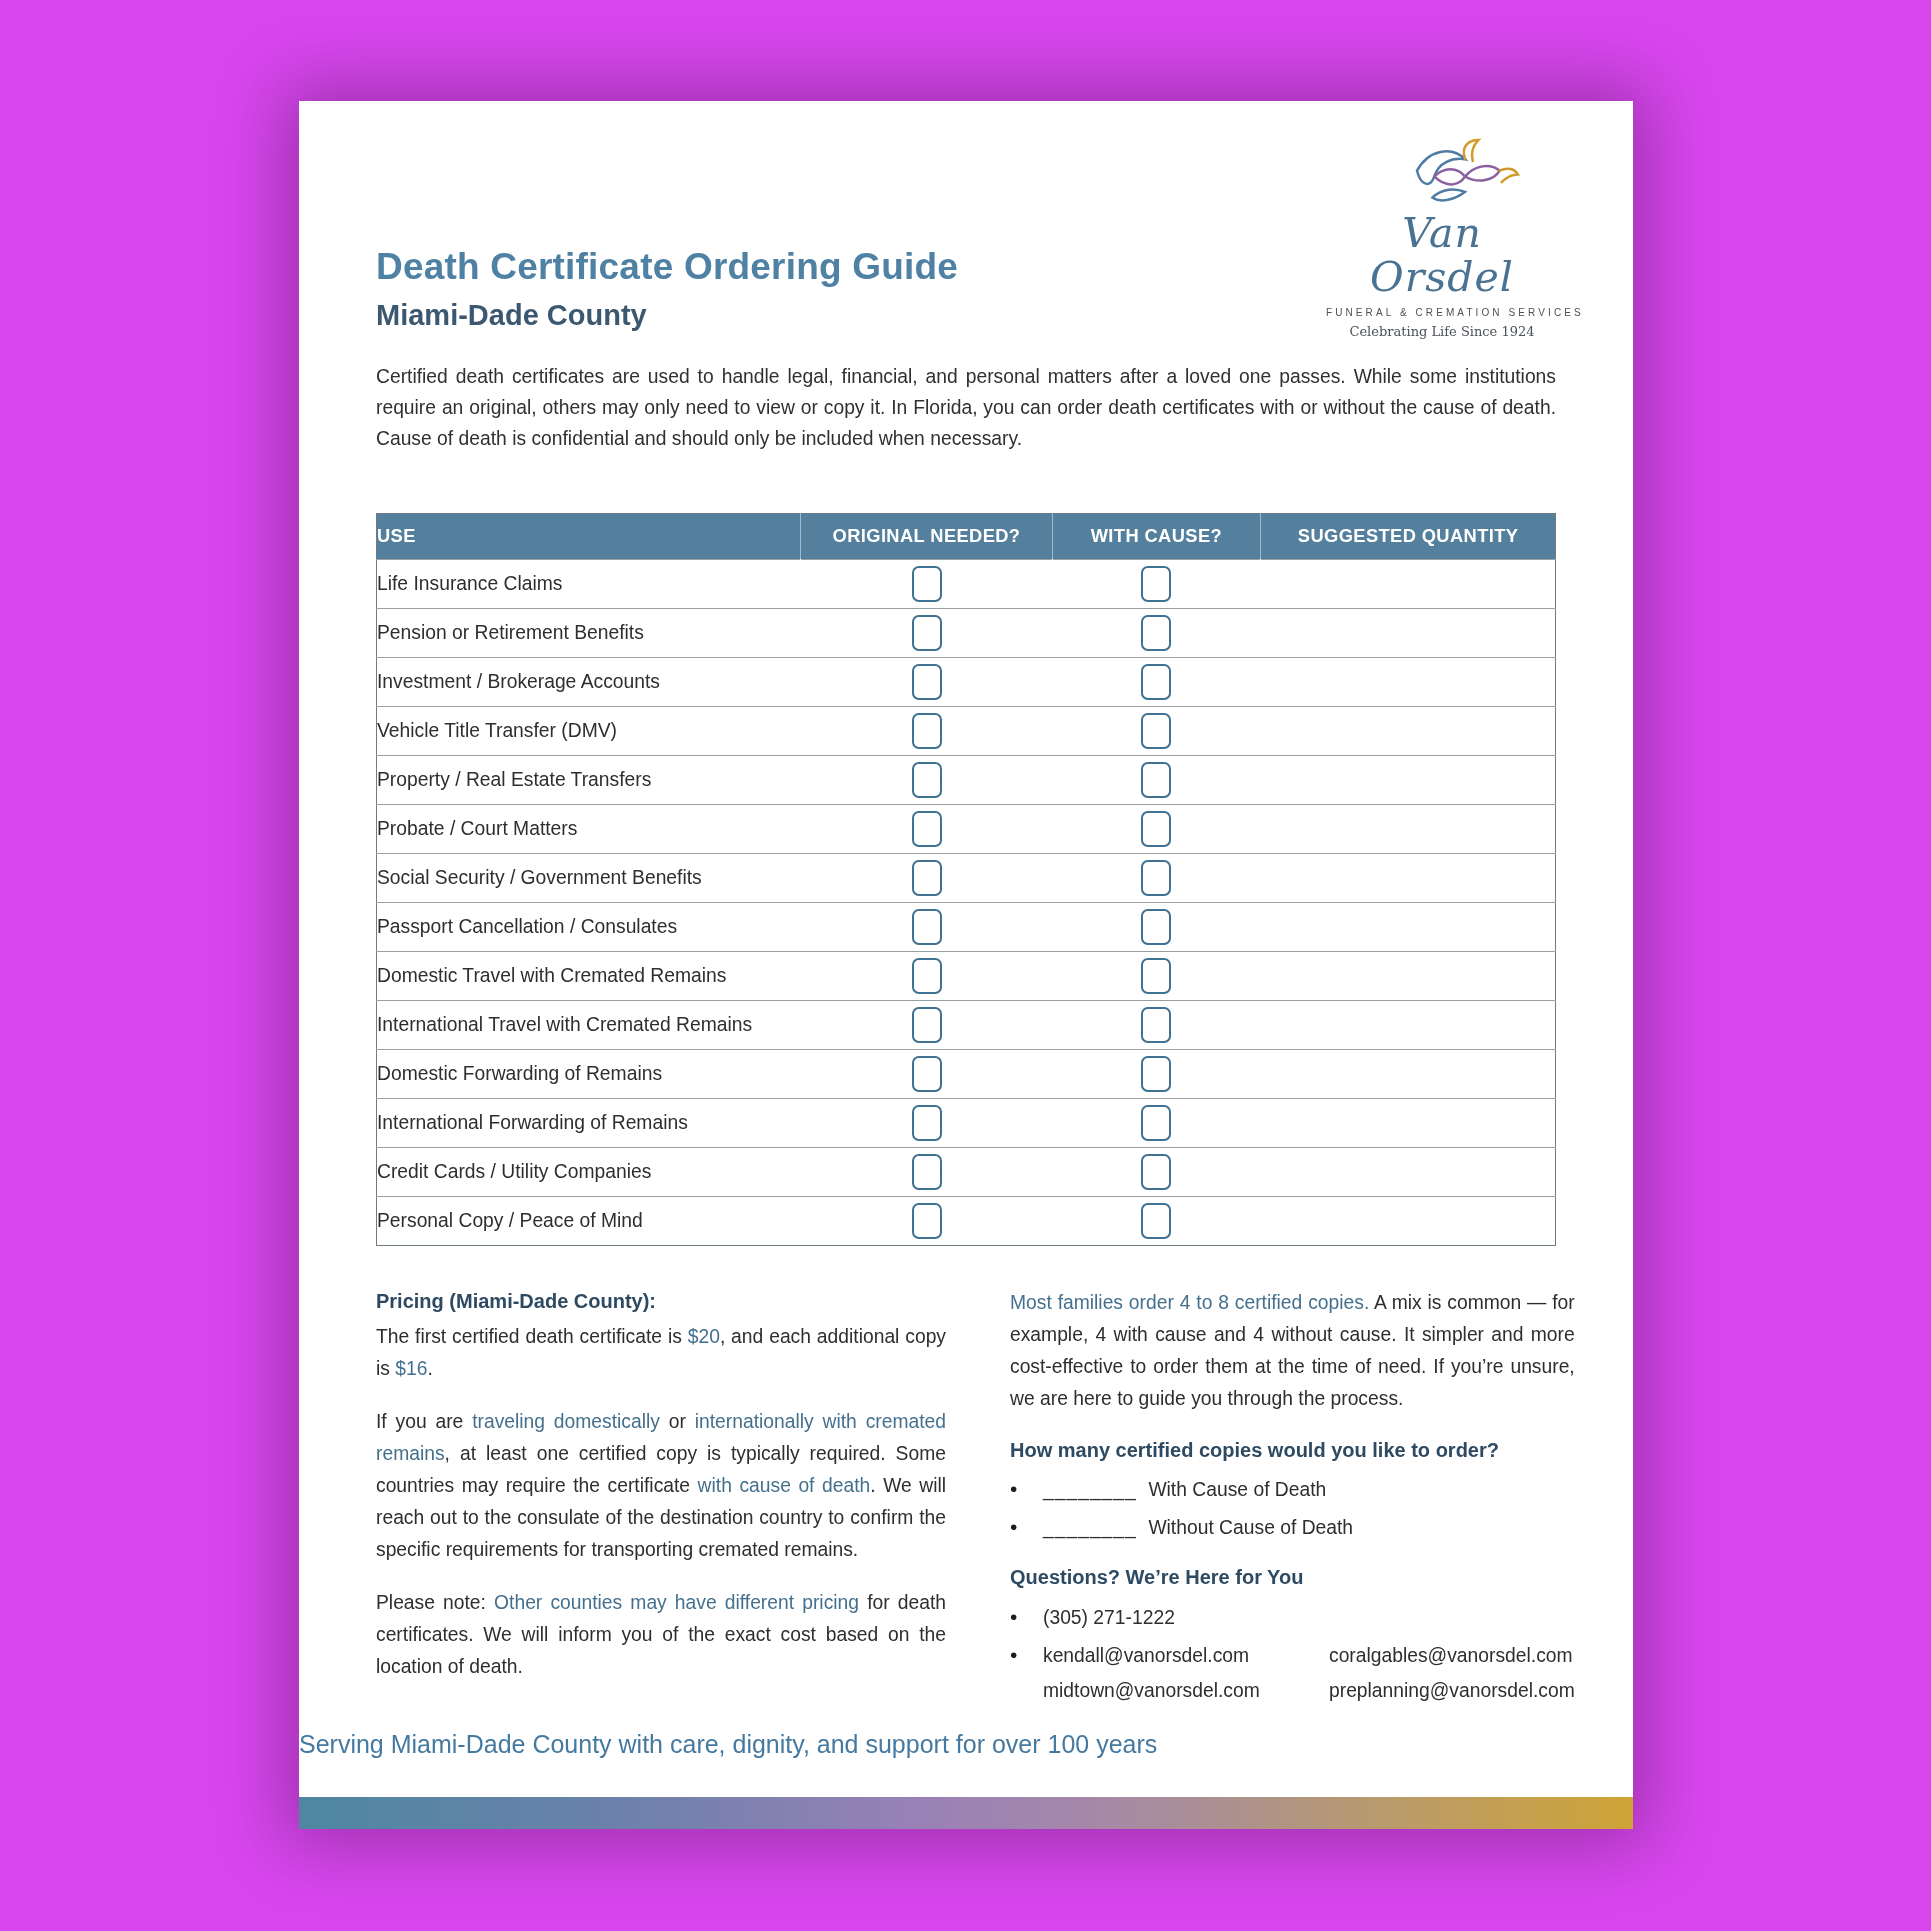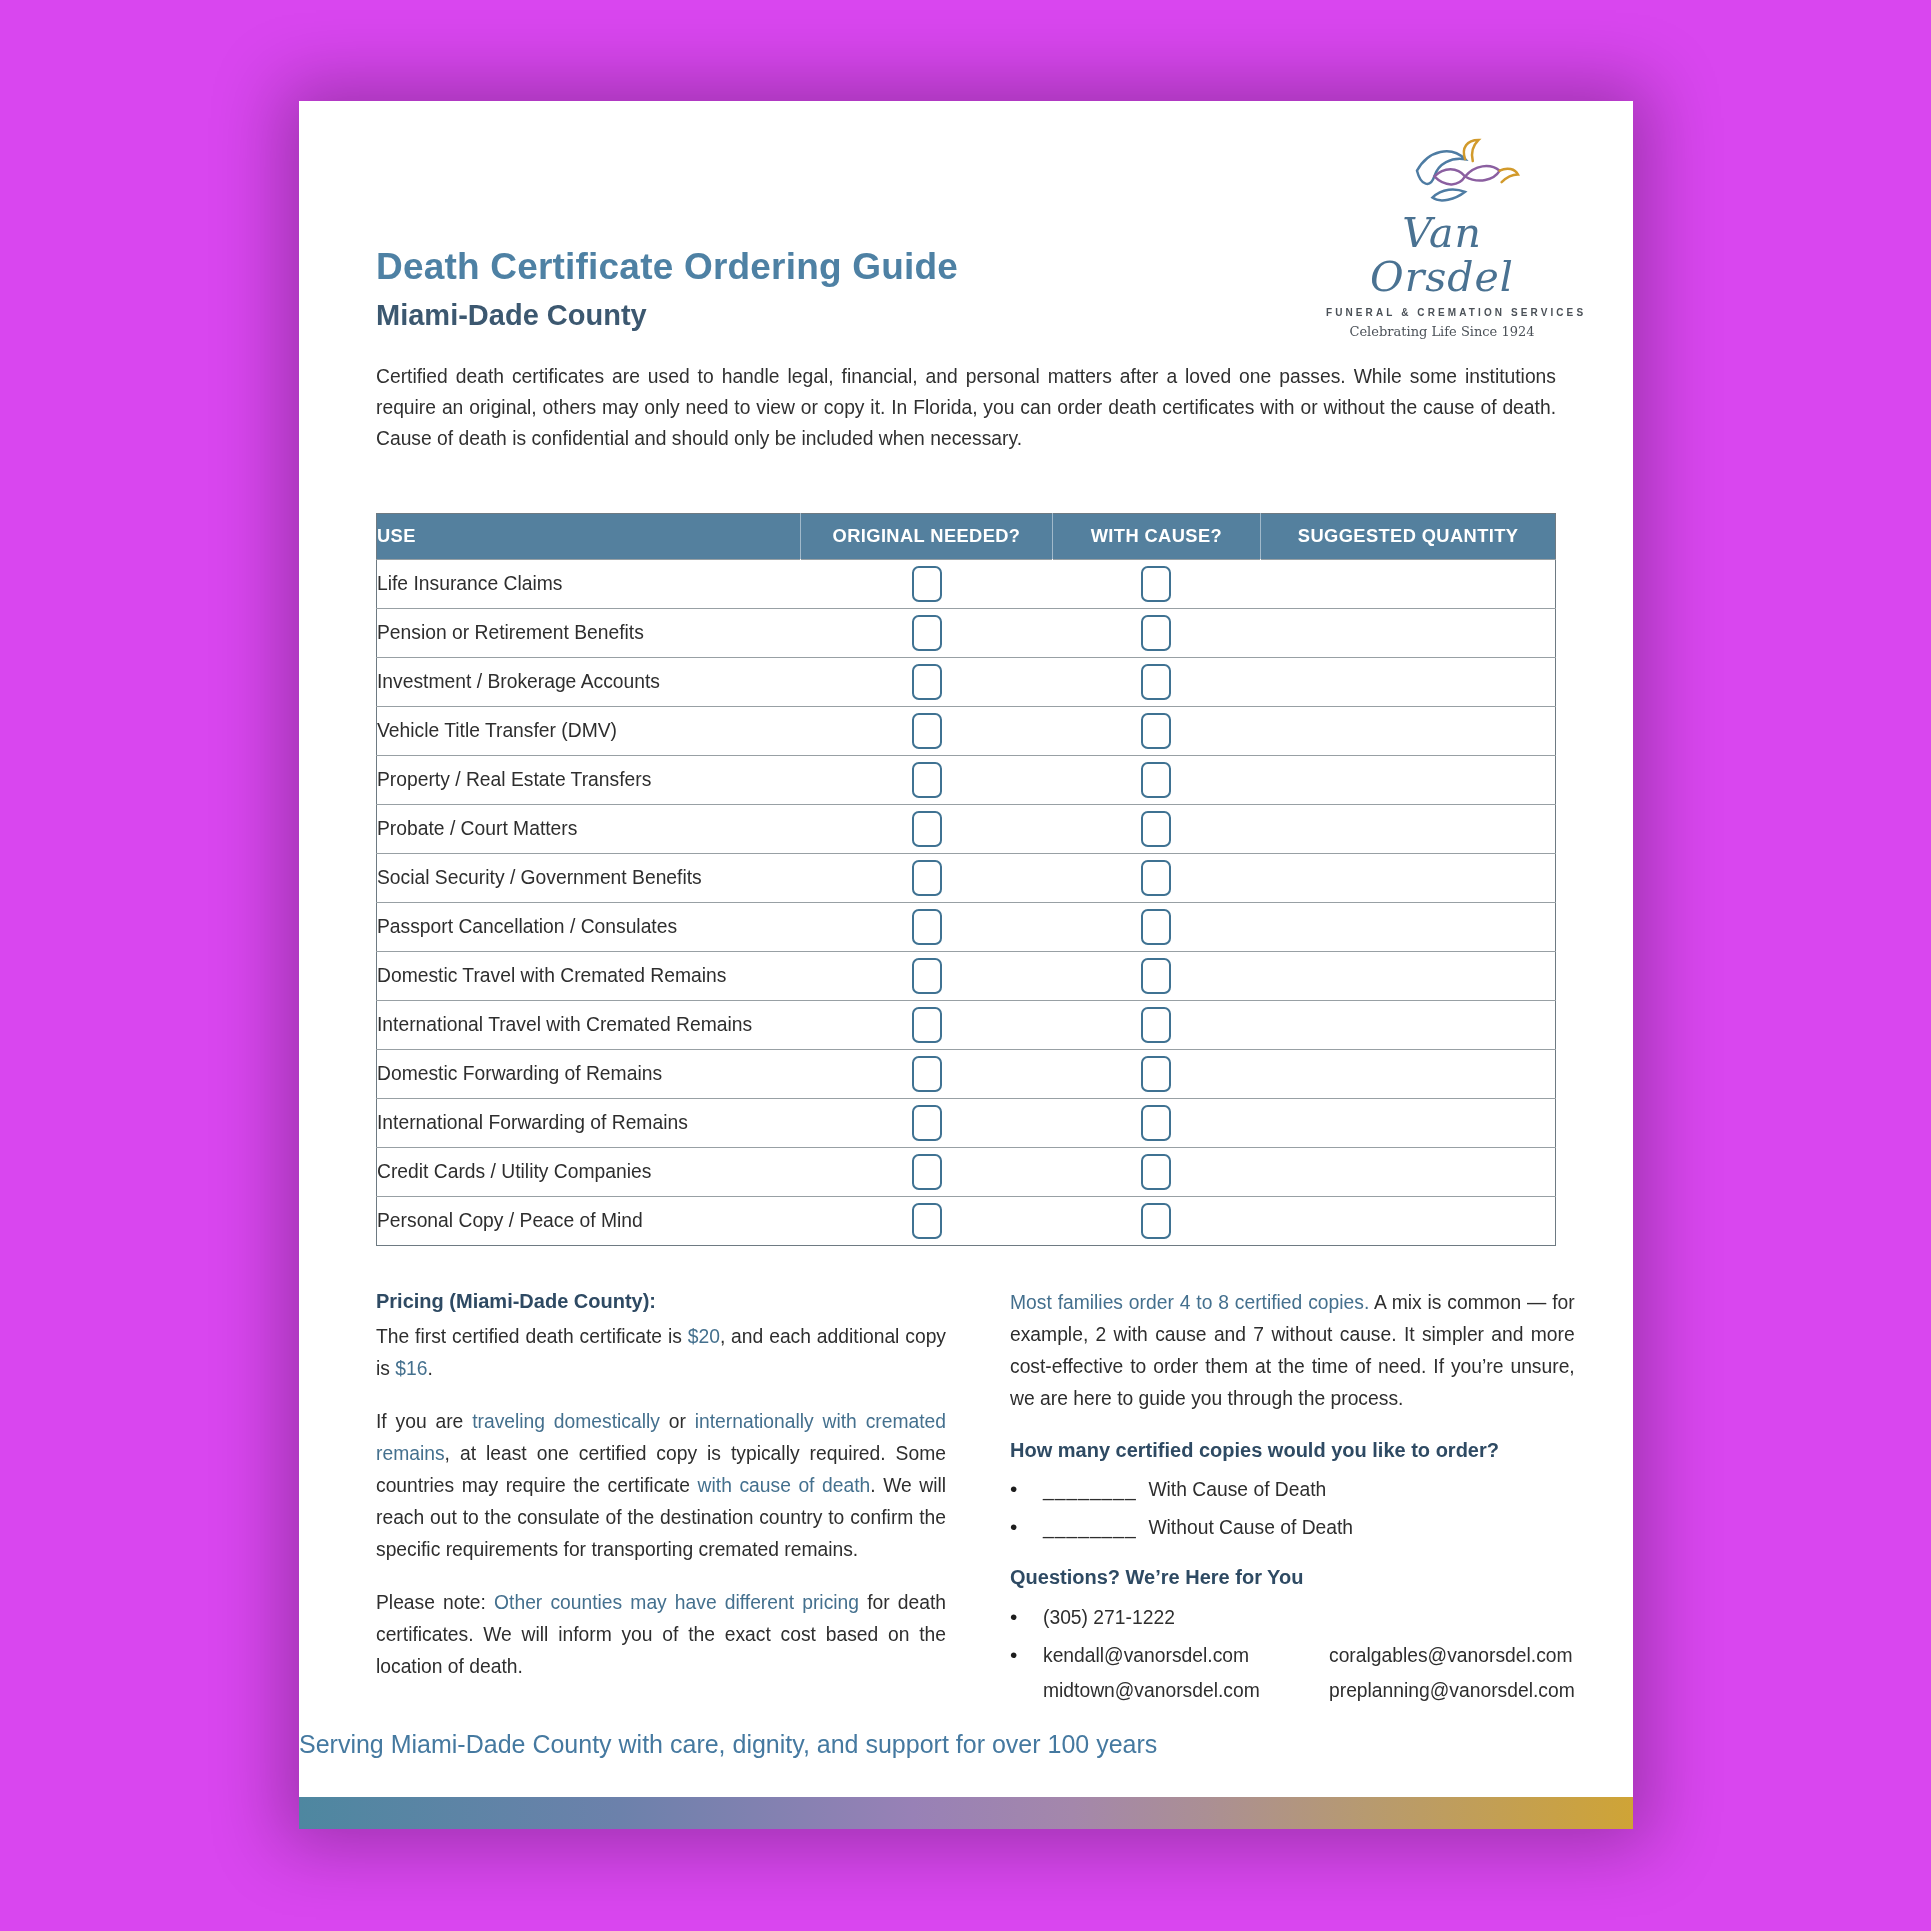--- a/index.html
+++ b/index.html
@@ -12,21 +12,21 @@
   
   h1.doc-title{margin:0;padding-top:145px;font-size:37px;line-height:42px;font-weight:700;
                color:#4e81a4;letter-spacing:0.2px;}
   h2.doc-subtitle{margin:9.7px 0 0 0;font-size:29px;line-height:34px;font-weight:700;color:#3c5870;}
   .intro{margin:29px 0 0 0;font-size:19.3px;line-height:31px;color:#303030;text-align:justify;}
 
   .logo{position:absolute;top:37px;right:75px;width:232px;text-align:center;}
   .logo svg.bird{display:block;margin:0 auto -1.9px auto;transform:translateX(25px);}
   .logo-name{font-family:"DejaVu Serif",serif;font-style:italic;font-size:41px;line-height:44px;
              color:#4a7292;letter-spacing:1px;}
-  .logo-tagline{margin-top:7.7px;font-size:10px;font-weight:700;letter-spacing:3.1px;color:#4b5158;white-space:nowrap;}
+  .logo-tagline{margin-top:7.7px;font-size:10px;font-weight:400;letter-spacing:3.1px;color:#4b5158;white-space:nowrap;}
   .logo-motto{margin-top:5.8px;font-family:"DejaVu Serif",serif;font-size:13px;color:#4b5158;}
 
   
   table.use-table{margin-top:59px;width:100%;border-collapse:collapse;border:1.9px solid #6e7a82;}
   table.use-table th{background:#54809e;color:#ffffff;font-size:18.3px;font-weight:700;
                      letter-spacing:0.4px;height:45px;padding:0;}
   th.h-use{text-align:left;padding-left:19.3px;width:36%;}
   th.h-orig{width:21.3%;}
   th.h-cause{width:17.7%;}
   th.h-qty{width:25%;}
@@ -197,21 +197,21 @@
 
       <div class="columns">
         <div class="col-left">
           <h3>Pricing (Miami-Dade County):</h3>
           <p><span>The first certified death certificate is </span><span class="acc">$20</span><span>, and each additional copy is </span><span class="acc">$16</span><span>.</span></p>
           <p><span>If you are </span><span class="acc">traveling domestically</span><span> or </span><span class="acc">internationally with cremated remains</span><span>, at least one certified copy is typically required. Some countries may require the certificate </span><span class="acc">with cause of death</span><span>. We will reach out to the consulate of the destination country to confirm the specific requirements for transporting cremated remains.</span></p>
           <p><span>Please note: </span><span class="acc">Other counties may have different pricing</span><span> for death certificates. We will inform you of the exact cost based on the location of death.</span></p>
         </div>
 
         <div class="col-right">
-          <p><span class="acc">Most families order 4 to 8 certified copies.</span><span> A mix is common — for example, 2 with cause and 7 without cause. It simpler and more cost-effective to order them at the time of need. If you’re unsure, we are here to guide you through the process.</span></p>
+          <p><span class="acc">Most families order 4 to 8 certified copies.</span><span> A mix is common — for example, 4 with cause and 4 without cause. It simpler and more cost-effective to order them at the time of need. If you’re unsure, we are here to guide you through the process.</span></p>
 
           <h3 style="margin-top:0">How many certified copies would you like to order?</h3>
           <ul class="blist">
             <li>
               <span class="dot">•</span>
               <span class="blank">________</span>
               <span>With Cause of Death</span>
             </li>
             <li>
               <span class="dot">•</span>

